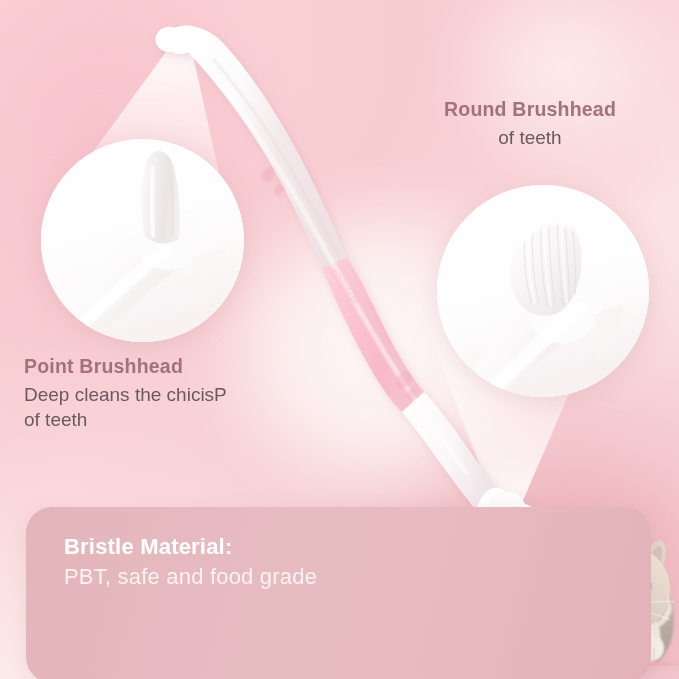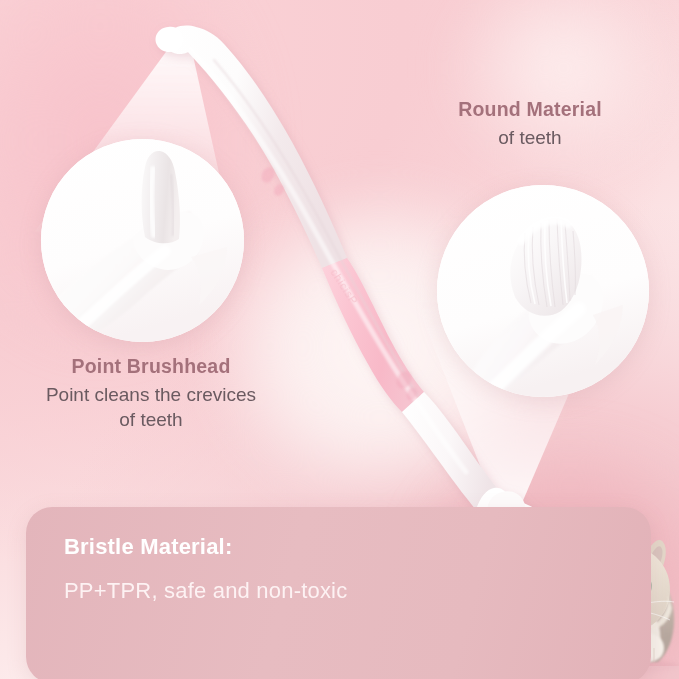--- a/index.html
+++ b/index.html
@@ -104,23 +104,23 @@
 
   .callout-right {
     left: 390px; top: 98px;
     width: 280px;
     text-align: center;
   }
   .callout-right .title { font-size: 19.5px; }
   .callout-right .desc  { font-size: 19px; margin-top: 5px; }
 
   .callout-left {
-    left: 3px; top: 355px;
+    left: 24px; top: 355px;
     width: 296px;
-    text-align: center;
+    text-align: left;
   }
   .callout-left .title { font-size: 19.5px; }
   .callout-left .desc  { font-size: 19px; margin-top: 5px; }
 
   
   .info-panel {
     position: absolute;
     left: 26px; top: 479px;
     width: 625px; height: 176px;
     border-radius: 26px;
@@ -368,30 +368,30 @@
 
       <path d="M84,56 C 96,38 118,30 131,39" stroke="#ffffff" stroke-opacity="0.9" stroke-width="8" fill="none" stroke-linecap="round" filter="url(#insR-blur)"></path>
 
       <path d="M54,206 C 78,184 108,152 142,124" stroke="#ffffff" stroke-opacity="0.9" stroke-width="14" fill="none" stroke-linecap="round" filter="url(#insR-blur)"></path>
 
       <path d="M156,130 C 164,144 164,164 158,180 C 176,162 186,140 186,120 Z" fill="#f9f5f5" opacity="0.85"></path>
     </svg>
   </div>
 
   <div class="callout callout-right">
-    <div class="title">Round Material</div>
+    <div class="title">Round Brushhead</div>
     <div class="desc">
       <div>of teeth</div>
     </div>
   </div>
 
   <div class="callout callout-left">
     <div class="title">Point Brushhead</div>
     <div class="desc">
-      <div>Point cleans the crevices</div>
+      <div>Deep cleans the chicisP</div>
       <div>of teeth</div>
     </div>
   </div>
 
   <div class="cat-wrap">
     <svg viewBox="0 0 249 159">
       <defs>
         <linearGradient id="catBodyG" x1="0" y1="0" x2="0.4" y2="1">
           <stop offset="0%" stop-color="#efe7de"></stop>
           <stop offset="38%" stop-color="#ded2c8"></stop>
@@ -503,20 +503,20 @@
       <ellipse cx="130" cy="146" rx="120" ry="9" fill="#c98f9c" opacity="0.18" filter="url(#furBlurSoft)"></ellipse>
 
       <rect x="0" y="146" width="249" height="13" fill="#f1c8cd" opacity="0.55"></rect>
     </svg>
   </div>
 
   <div class="info-panel">
     <div class="info-rows">
       <div class="info-block">
         <div class="info-label">Bristle Material:</div>
+        <div class="info-value">PBT, safe and food grade</div>
       </div>
       <div class="info-block">
-        <div class="info-value">PP+TPR, safe and non-toxic</div>
       </div>
     </div>
   </div>
 
 </div>
 
 </body></html>

